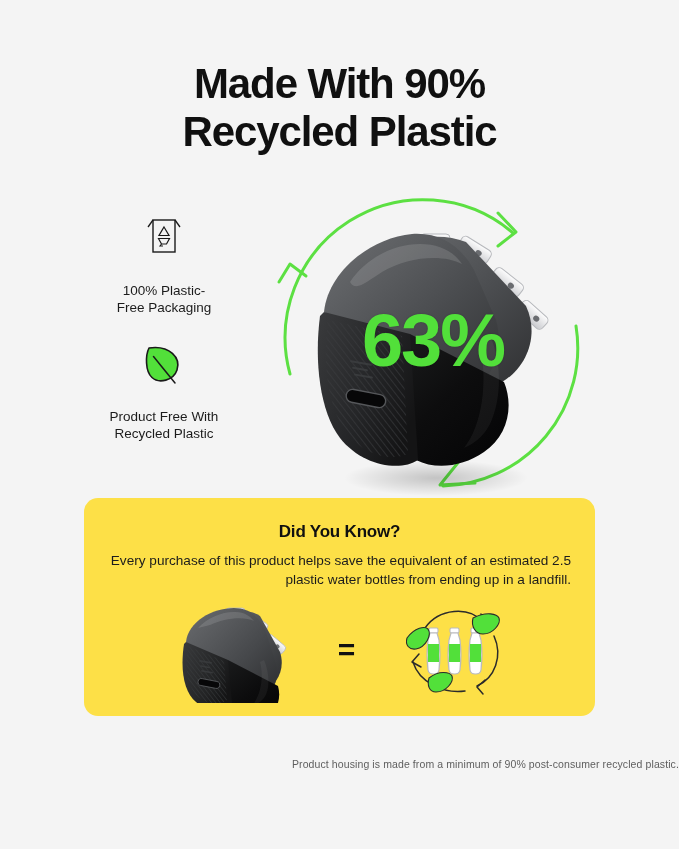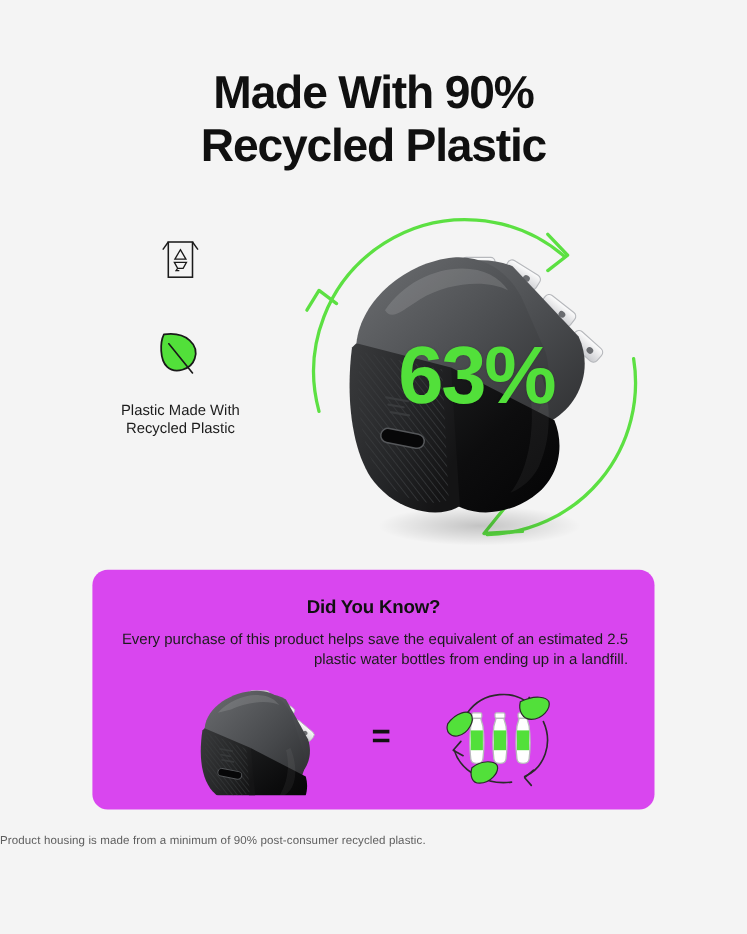--- a/index.html
+++ b/index.html
@@ -42,40 +42,40 @@
     text-align:center;
     font-size:74px;line-height:74px;font-weight:700;
     letter-spacing:-2px;
     color:#52e03a;
     text-shadow:0 0 2px rgba(0,0,0,.18);
     pointer-events:none;
   }
 
   
   .card{
-    position:absolute;left:84px;top:518px;width:511px;height:218px;
-    background:#d946ef;border-radius:14px;
+    position:absolute;left:84px;top:498px;width:511px;height:218px;
+    background:#fde047;border-radius:14px;
   }
   .card-title{
     text-align:center;font-size:17px;font-weight:700;color:#101010;
     padding-top:24px;letter-spacing:-.2px;
   }
   .card-body{
     text-align:right;font-size:13.6px;line-height:19px;color:#1c1c1c;
     padding:9px 24px 0 24px;
   }
   .equiv{
     position:absolute;left:0;top:96px;width:511px;height:112px;
     display:flex;align-items:center;justify-content:center;gap:40px;
   }
   .equals{font-size:30px;font-weight:700;color:#111;line-height:1;}
 
   
   .footnote{
-    position:absolute;left:0;top:758px;width:679px;text-align:left;
+    position:absolute;left:0;top:758px;width:679px;text-align:right;
     font-size:10.5px;color:#5e5e5e;letter-spacing:.1px;
   }
 </style>
 </head>
 <body>
 
 <div class="page">
 
   <div class="headline">
     <span>Made With 90%</span>
@@ -89,32 +89,34 @@
         <svg width="56" height="52" viewBox="0 0 56 52">
           <path d="M12 9 L17 2" stroke="#1a1a1a" stroke-width="1.3" fill="none"></path>
           <path d="M44 9 L39 2" stroke="#1a1a1a" stroke-width="1.3" fill="none"></path>
           <rect x="17" y="2" width="22" height="32" stroke="#1a1a1a" stroke-width="1.4" fill="none"></rect>
           <path d="M28 9 L33 17.5 L23 17.5 Z" stroke="#1a1a1a" stroke-width="1.2" fill="none"></path>
           <path d="M22.5 20.5 L33.5 20.5 L30.5 26 L25.5 26 Z" stroke="#1a1a1a" stroke-width="1.2" fill="none"></path>
           <path d="M25.5 26 L24 28 L27 28" stroke="#1a1a1a" stroke-width="1.1" fill="none"></path>
         </svg>
       </div>
       <div class="feature-label">
+        <span>100% Plastic-</span>
+        <span>Free Packaging</span>
       </div>
     </div>
 
     <div class="feature">
       <div class="feature-icon">
         <svg width="56" height="56" viewBox="0 0 56 56">
           <path d="M13 6 C34 3 45 16 41 28 C37.5 38.5 23 42 16 35.5 C9 29 9.5 13 13 6 Z" fill="#52e03a" stroke="#1a1a1a" stroke-width="1.6" stroke-linejoin="round"></path>
           <path d="M17.5 14.5 L39 41" stroke="#1a1a1a" stroke-width="1.5" fill="none" stroke-linecap="round"></path>
         </svg>
       </div>
       <div class="feature-label">
-        <span>Plastic Made With</span>
+        <span>Product Free With</span>
         <span>Recycled Plastic</span>
       </div>
     </div>
   </div>
 
   <div class="hero">
 
     <svg width="350" height="330" viewBox="0 0 350 330">
       <defs>
         <linearGradient id="topFace" x1="0" y1="0" x2="1" y2="1">

